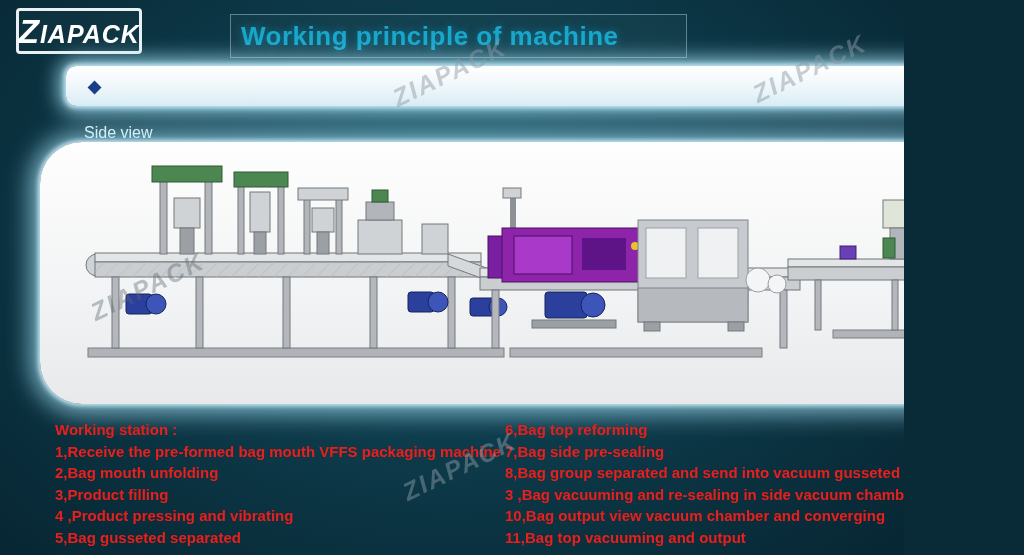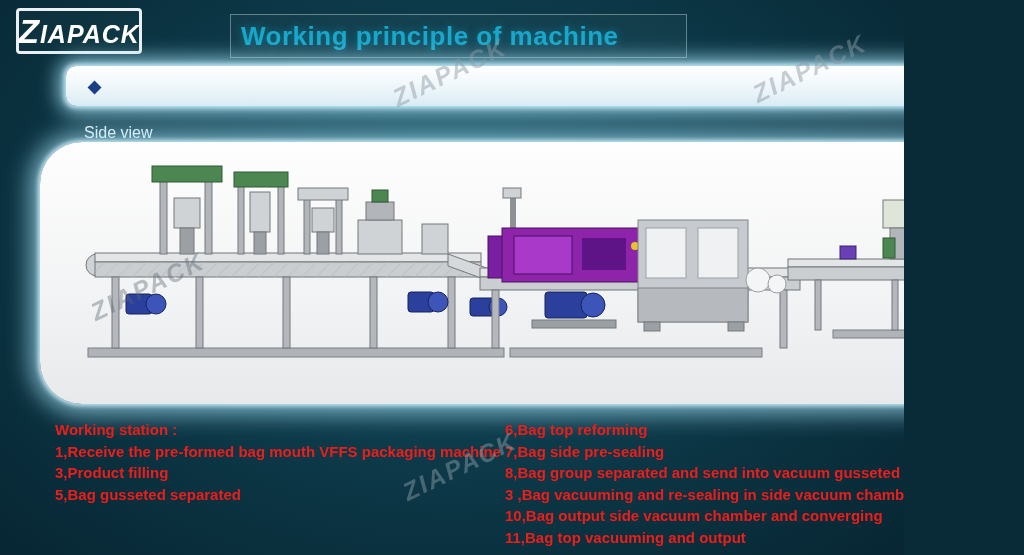--- a/index.html
+++ b/index.html
@@ -243,29 +243,31 @@
           <circle class="motor2" cx="920" cy="153" r="9"></circle>
         </g>
         <ellipse cx="925" cy="128" rx="9" ry="14" fill="#c9c09a" stroke="#8a815c"></ellipse>
       </g>
     </svg>
   </div>
 
   <div class="col col-left">
     <div>Working station :</div>
     <div>1,Receive the pre-formed bag mouth VFFS packaging machine</div>
+    <div>2,Bag mouth unfolding</div>
     <div>3,Product filling</div>
+    <div>4 ,Product pressing and vibrating</div>
     <div>5,Bag gusseted separated</div>
   </div>
   <div class="col col-right">
     <div>6,Bag top reforming</div>
     <div>7,Bag side pre-sealing</div>
     <div>8,Bag group separated and send into vacuum gusseted</div>
     <div>3 ,Bag vacuuming and re-sealing in side vacuum chamber</div>
-    <div>10,Bag output side vacuum chamber and converging</div>
+    <div>10,Bag output view vacuum chamber and converging</div>
     <div>11,Bag top vacuuming and output</div>
   </div>
 
   <div class="wm" style="left:388px; top:58px;">ZIAPACK</div>
   <div class="wm" style="left:748px; top:54px;">ZIAPACK</div>
   <div class="wm wm-dark" style="left:86px;  top:272px;">ZIAPACK</div>
   <div class="wm" style="left:398px; top:452px;">ZIAPACK</div>
 
 </div>
 

